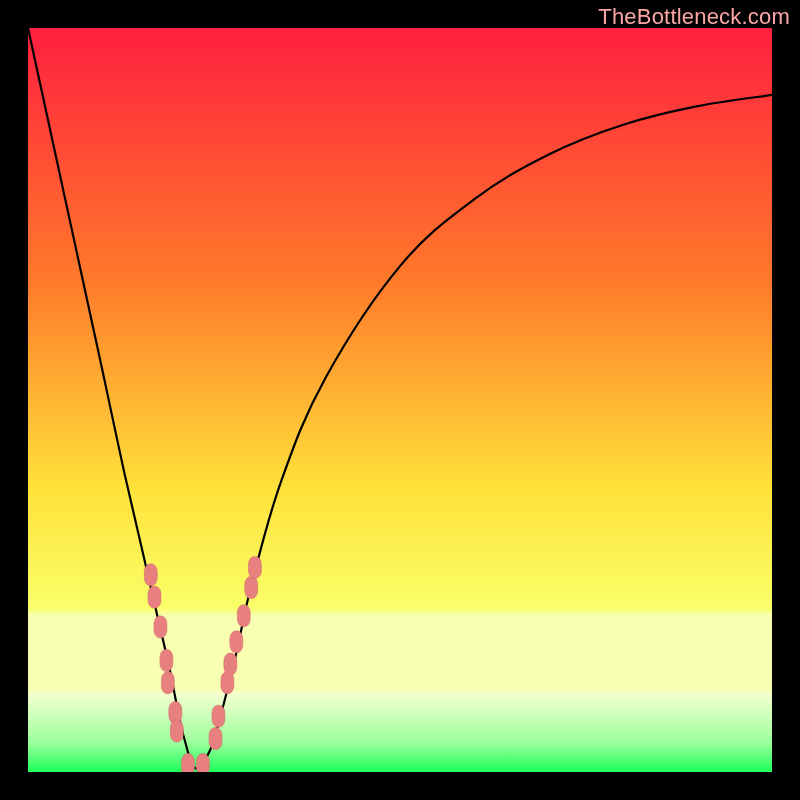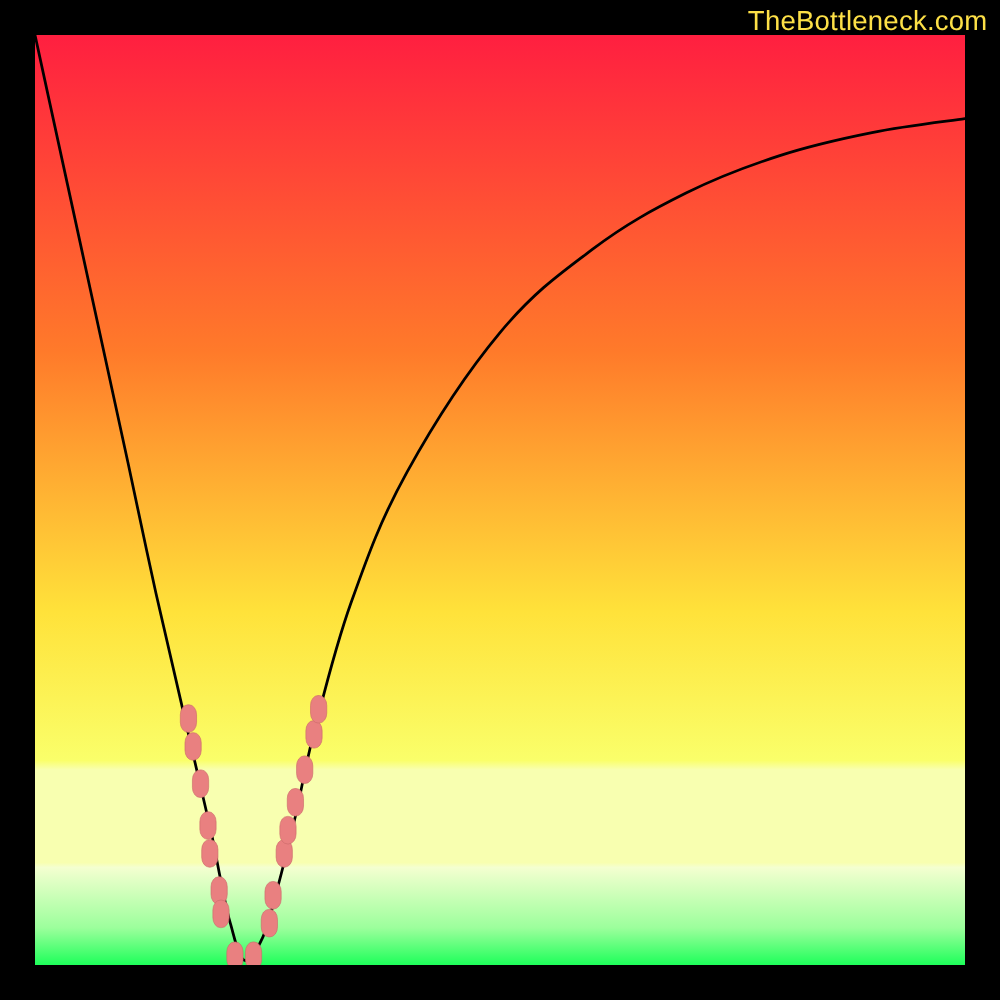--- a/index.html
+++ b/index.html
@@ -14,21 +14,21 @@
   .frame {
     position: relative;
     width: 800px;
     height: 800px;
     background: #000;
   }
   .watermark {
     position: absolute;
     top: 4px;
     right: 10px;
-    color: #fde047;
+    color: #fca5a5;
     font-size: 22px;
     letter-spacing: 0.2px;
     z-index: 10;
     user-select: none;
   }
   .plot-area {
     position: absolute;
     left: 28px;
     top: 28px;
     width: 744px;

